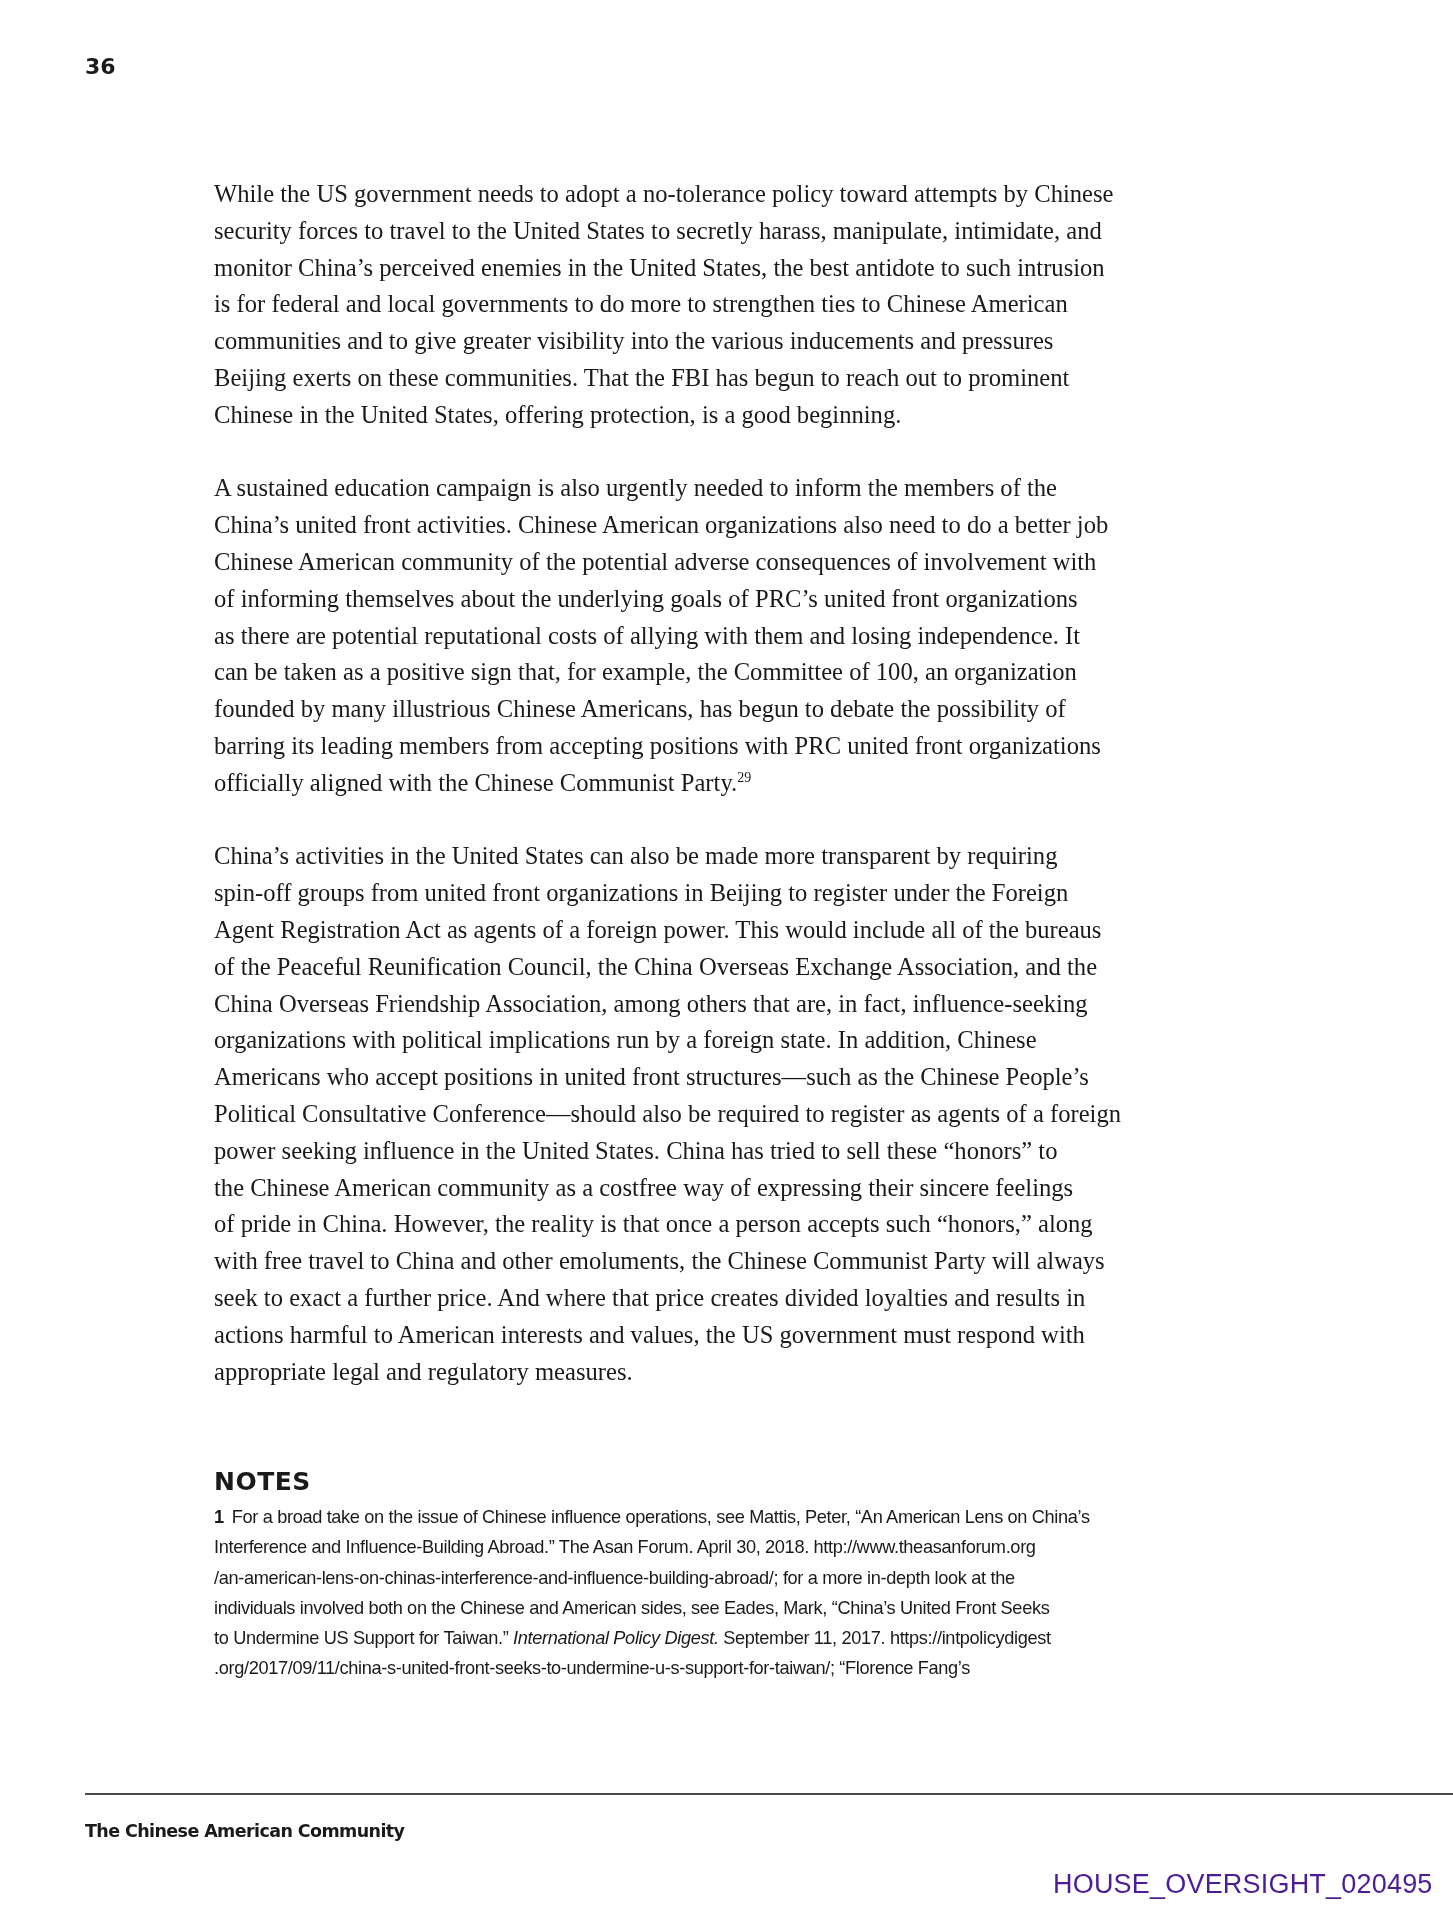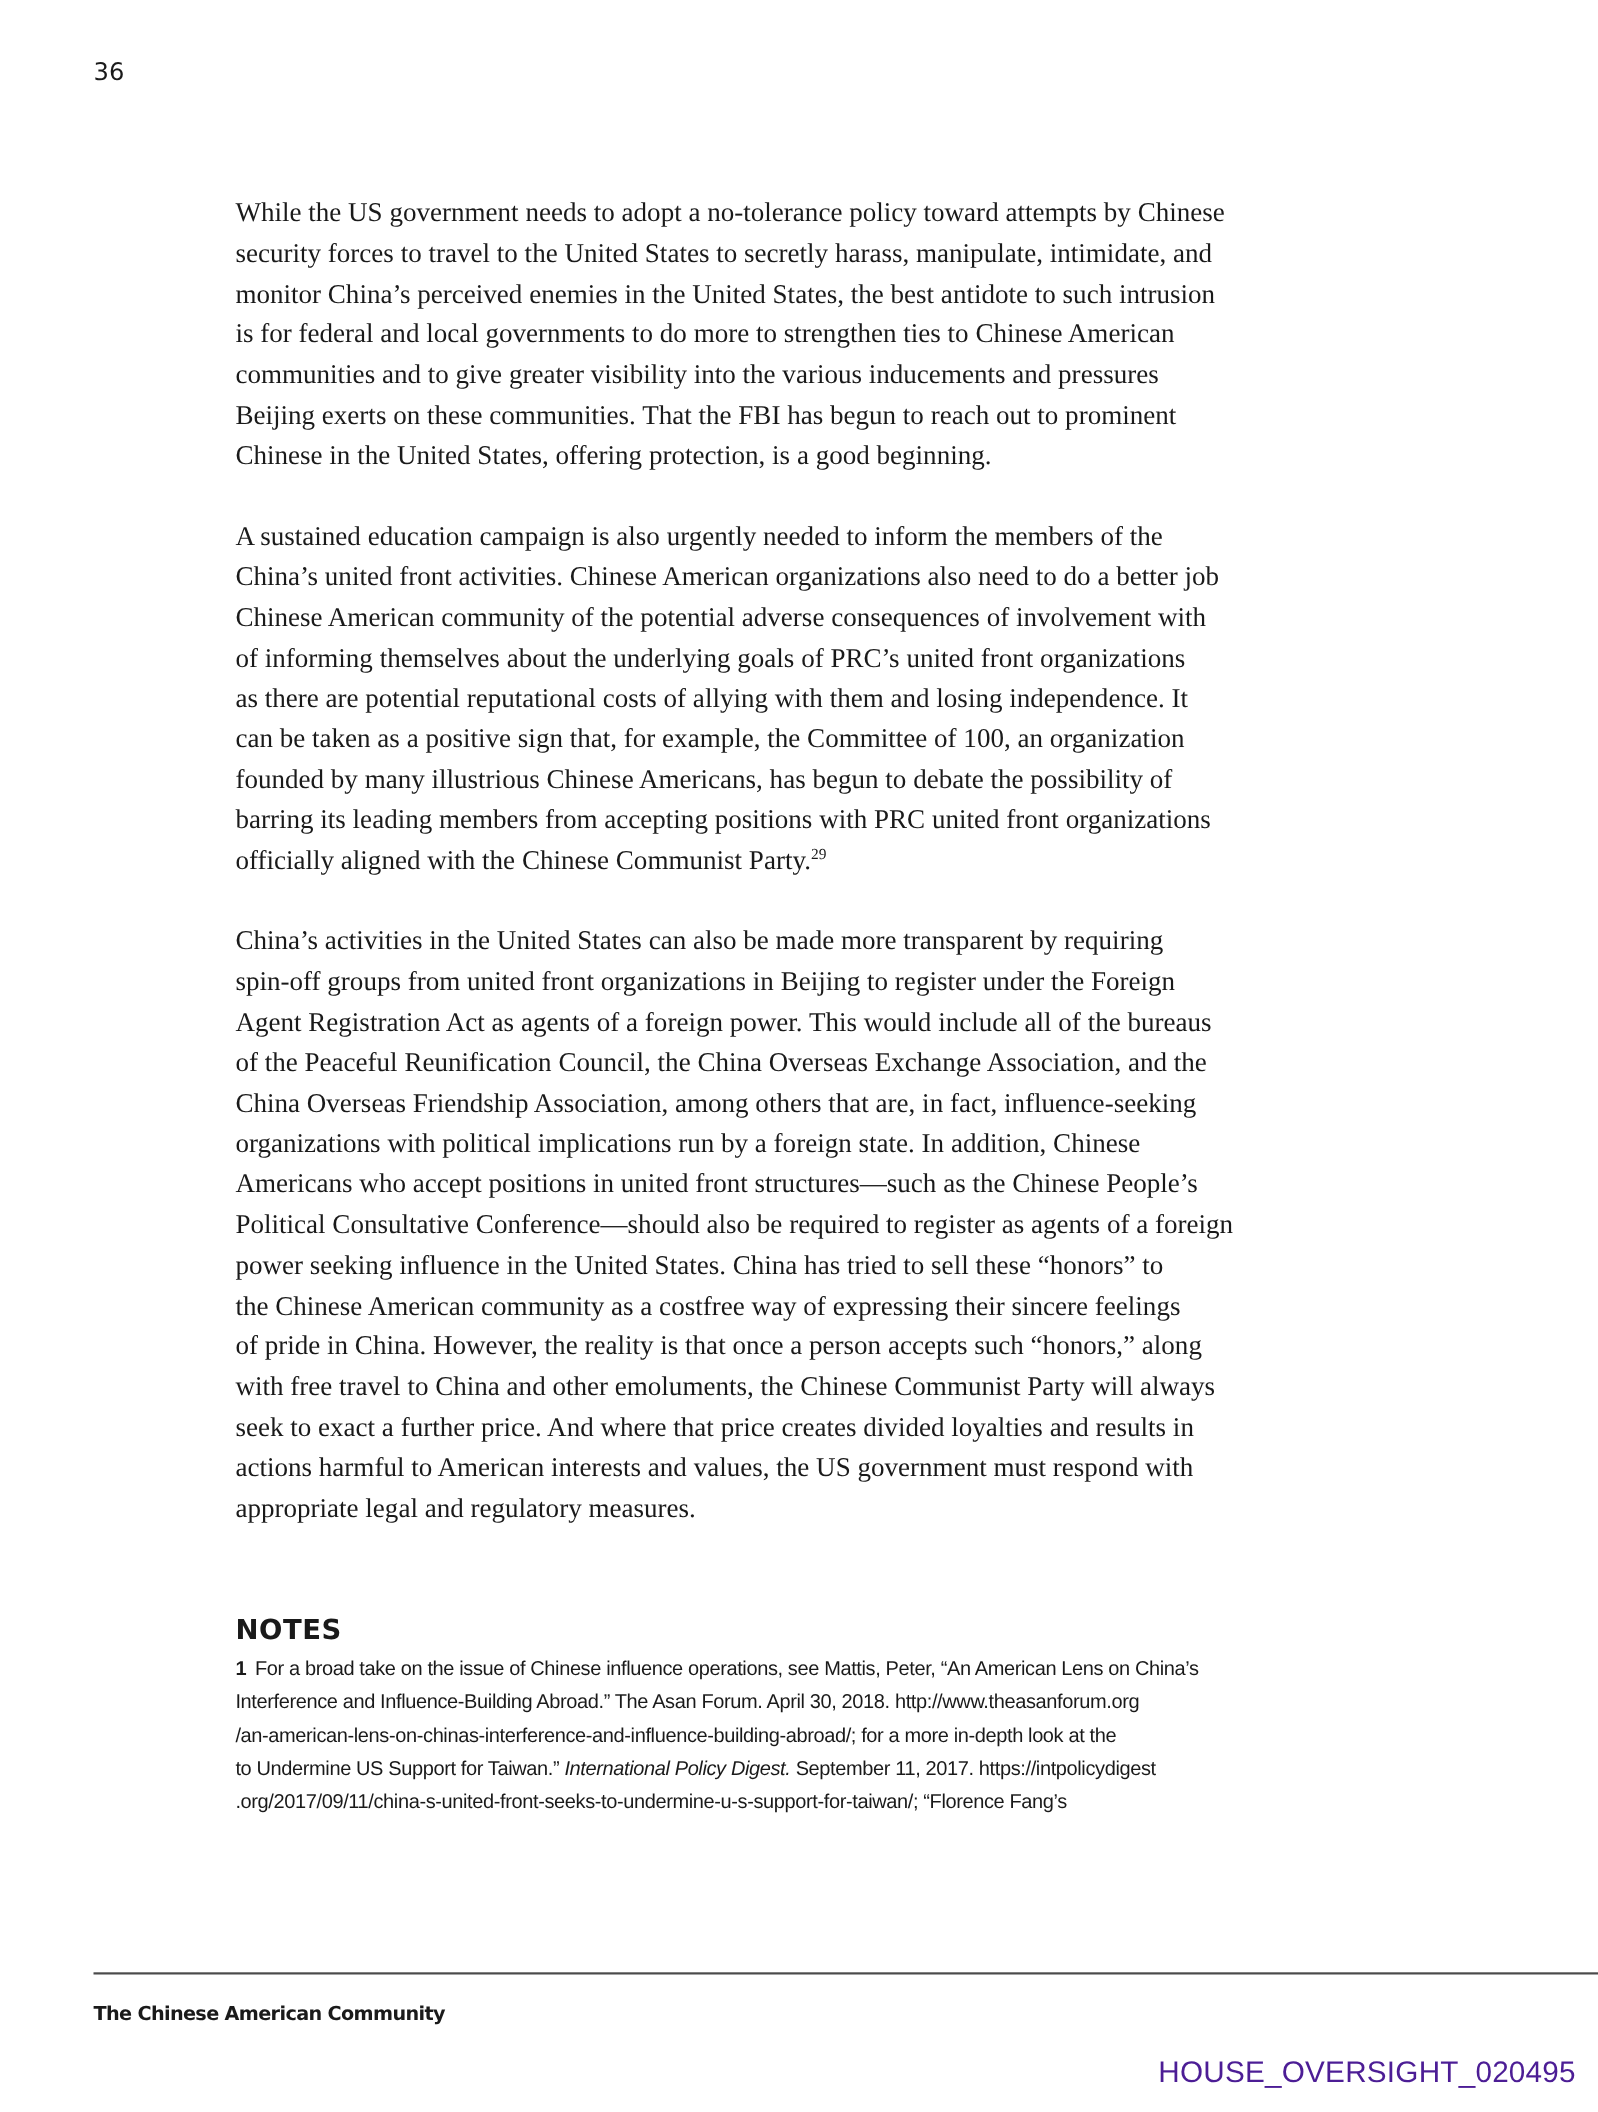--- a/index.html
+++ b/index.html
@@ -12,21 +12,21 @@
       height: 1920px;
       position: relative;
       overflow: hidden;
       color: #1a1a1a;
     }
     .page-number {
       position: absolute;
       left: 85px;
       top: 54px;
       font-family: "DejaVu Sans", sans-serif;
-      font-weight: normal;
+      font-weight: bold;
       font-size: 22px;
       color: #1a1a1a;
     }
     .body-text {
       position: absolute;
       left: 214px;
       top: 176px;
       width: 1040px;
       font-family: "Liberation Serif", serif;
       font-size: 24.6px;
@@ -144,20 +144,21 @@
     <span class="line">appropriate legal and regulatory measures.</span>
   </p>
 </div>
 
 <div class="notes">
   <div class="notes-heading">NOTES</div>
   <div>
     <span class="note-line"><span class="note-num">1</span><span>For a broad take on the issue of Chinese influence operations, see Mattis, Peter, “An American Lens on China’s</span></span>
     <span class="note-line">Interference and Influence-Building Abroad.” The Asan Forum. April 30, 2018. http://www.theasanforum.org</span>
     <span class="note-line">/an-american-lens-on-chinas-interference-and-influence-building-abroad/; for a more in-depth look at the</span>
+    <span class="note-line">individuals involved both on the Chinese and American sides, see Eades, Mark, “China’s United Front Seeks</span>
     <span class="note-line"><span>to Undermine US Support for Taiwan.” </span><em>International Policy Digest.</em><span> September 11, 2017. https://intpolicydigest</span></span>
     <span class="note-line">.org/2017/09/11/china-s-united-front-seeks-to-undermine-u-s-support-for-taiwan/; “Florence Fang’s</span>
   </div>
 </div>
 
 <div class="footer-rule"></div>
 <div class="footer-title">The Chinese American Community</div>
 <div class="bates">HOUSE_OVERSIGHT_020495</div>
 
 </body></html>

